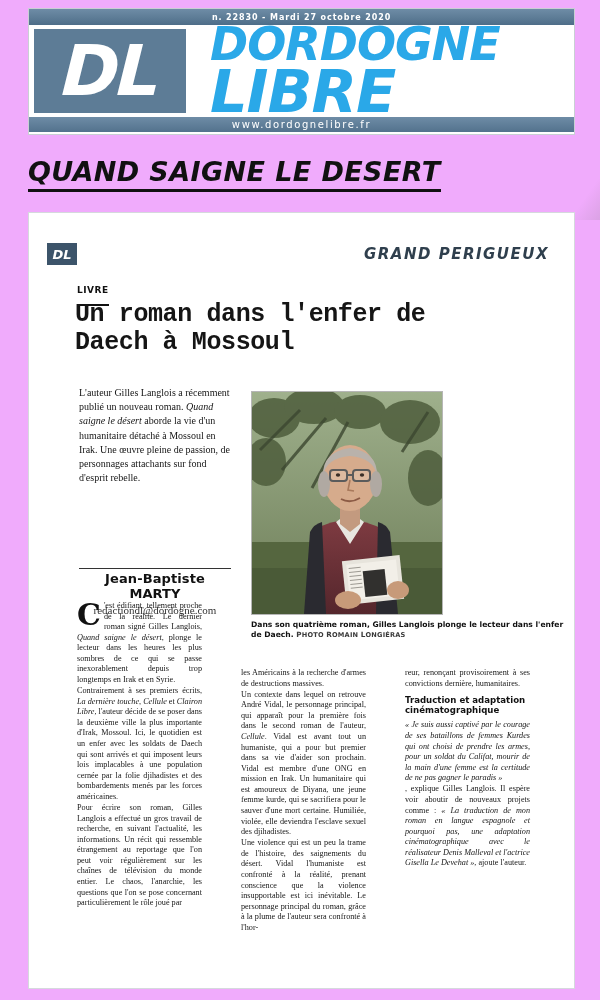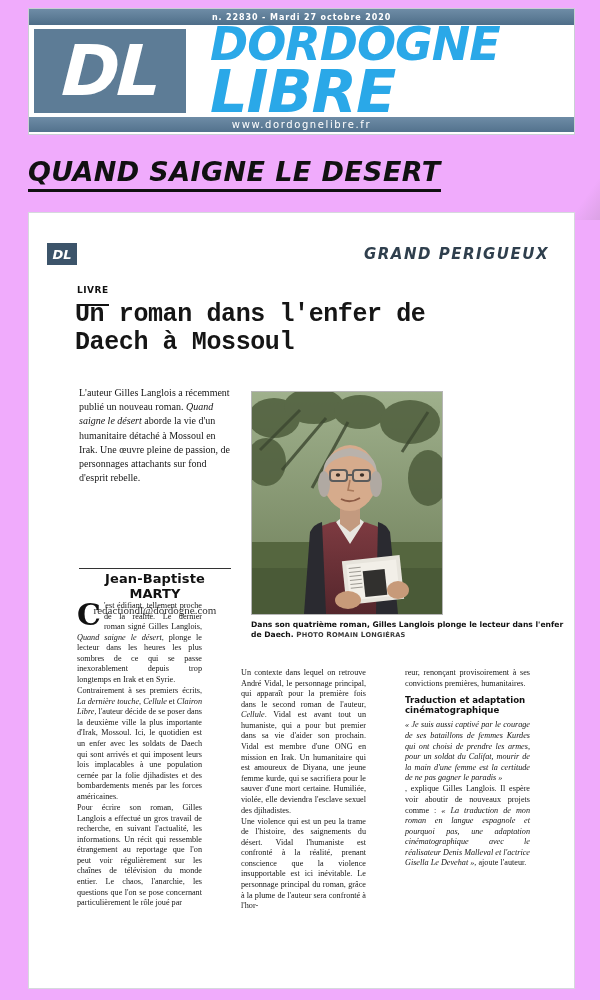--- a/index.html
+++ b/index.html
@@ -466,26 +466,27 @@
       </span>
     </div>
 
     <div class="col col-1">
       <p><span class="dropcap">C</span><span>'est édifiant, tellement proche de la réalité. Le dernier roman signé Gilles Langlois, </span><em>Quand saigne le désert</em><span>, plonge le lecteur dans les heures les plus sombres de ce qui se passe inexorablement depuis trop longtemps en Irak et en Syrie.</span></p>
       <p><span>Contrairement à ses premiers écrits, </span><em>La dernière touche</em><span>, </span><em>Cellule</em><span> et </span><em>Clairon Libre</em><span>, l'auteur décide de se poser dans la deuxième ville la plus importante d'Irak, Mossoul. Ici, le quotidien est un enfer avec les soldats de Daech qui sont arrivés et qui imposent leurs lois implacables à une population cernée par la folie djihadistes et des bombardements menés par les forces américaines.</span></p>
       <p>Pour écrire son roman, Gilles Langlois a effectué un gros travail de recherche, en suivant l'actualité, les informations. Un récit qui ressemble étrangement au reportage que l'on peut voir régulièrement sur les chaînes de télévision du monde entier. Le chaos, l'anarchie, les questions que l'on se pose concernant particulièrement le rôle joué par</p>
     </div>
 
     <div class="col col-2">
+      <p>les Américains à la recherche d'armes de destructions massives.</p>
       <p><span>Un contexte dans lequel on retrouve André Vidal, le personnage principal, qui apparaît pour la première fois dans le second roman de l'auteur, </span><em>Cellule</em><span>. Vidal est avant tout un humaniste, qui a pour but premier dans sa vie d'aider son prochain. Vidal est membre d'une ONG en mission en Irak. Un humanitaire qui est amoureux de Diyana, une jeune femme kurde, qui se sacrifiera pour le sauver d'une mort certaine. Humiliée, violée, elle deviendra l'esclave sexuel des djihadistes.</span></p>
       <p>Une violence qui est un peu la trame de l'histoire, des saignements du désert. Vidal l'humaniste est confronté à la réalité, prenant conscience que la violence insupportable est ici inévitable. Le personnage principal du roman, grâce à la plume de l'auteur sera confronté à l'hor-</p>
     </div>
 
     <div class="col col-3">
-      <p>reur, renonçant provisoirement à ses convictions premières, humanitaires.</p>
+      <p>reur, renonçant provisoirement à ses convictions dernière, humanitaires.</p>
       <div class="subhead">Traduction et adaptation cinématographique</div>
       <p class="quote-block"><em>« Je suis aussi captivé par le courage de ses bataillons de femmes Kurdes qui ont choisi de prendre les armes, pour un soldat du Califat, mourir de la main d'une femme est la certitude de ne pas gagner le paradis »</em></p>
       <p><span>, explique Gilles Langlois. Il espère voir aboutir de nouveaux projets comme : </span><em>« La traduction de mon roman en langue espagnole et pourquoi pas, une adaptation cinématographique avec le réalisateur Denis Malleval et l'actrice Gisella Le Devehat »</em><span>, ajoute l'auteur.</span></p>
     </div>
 
   </div>
 
   <div class="scan-edge"></div>
 </div>
 

